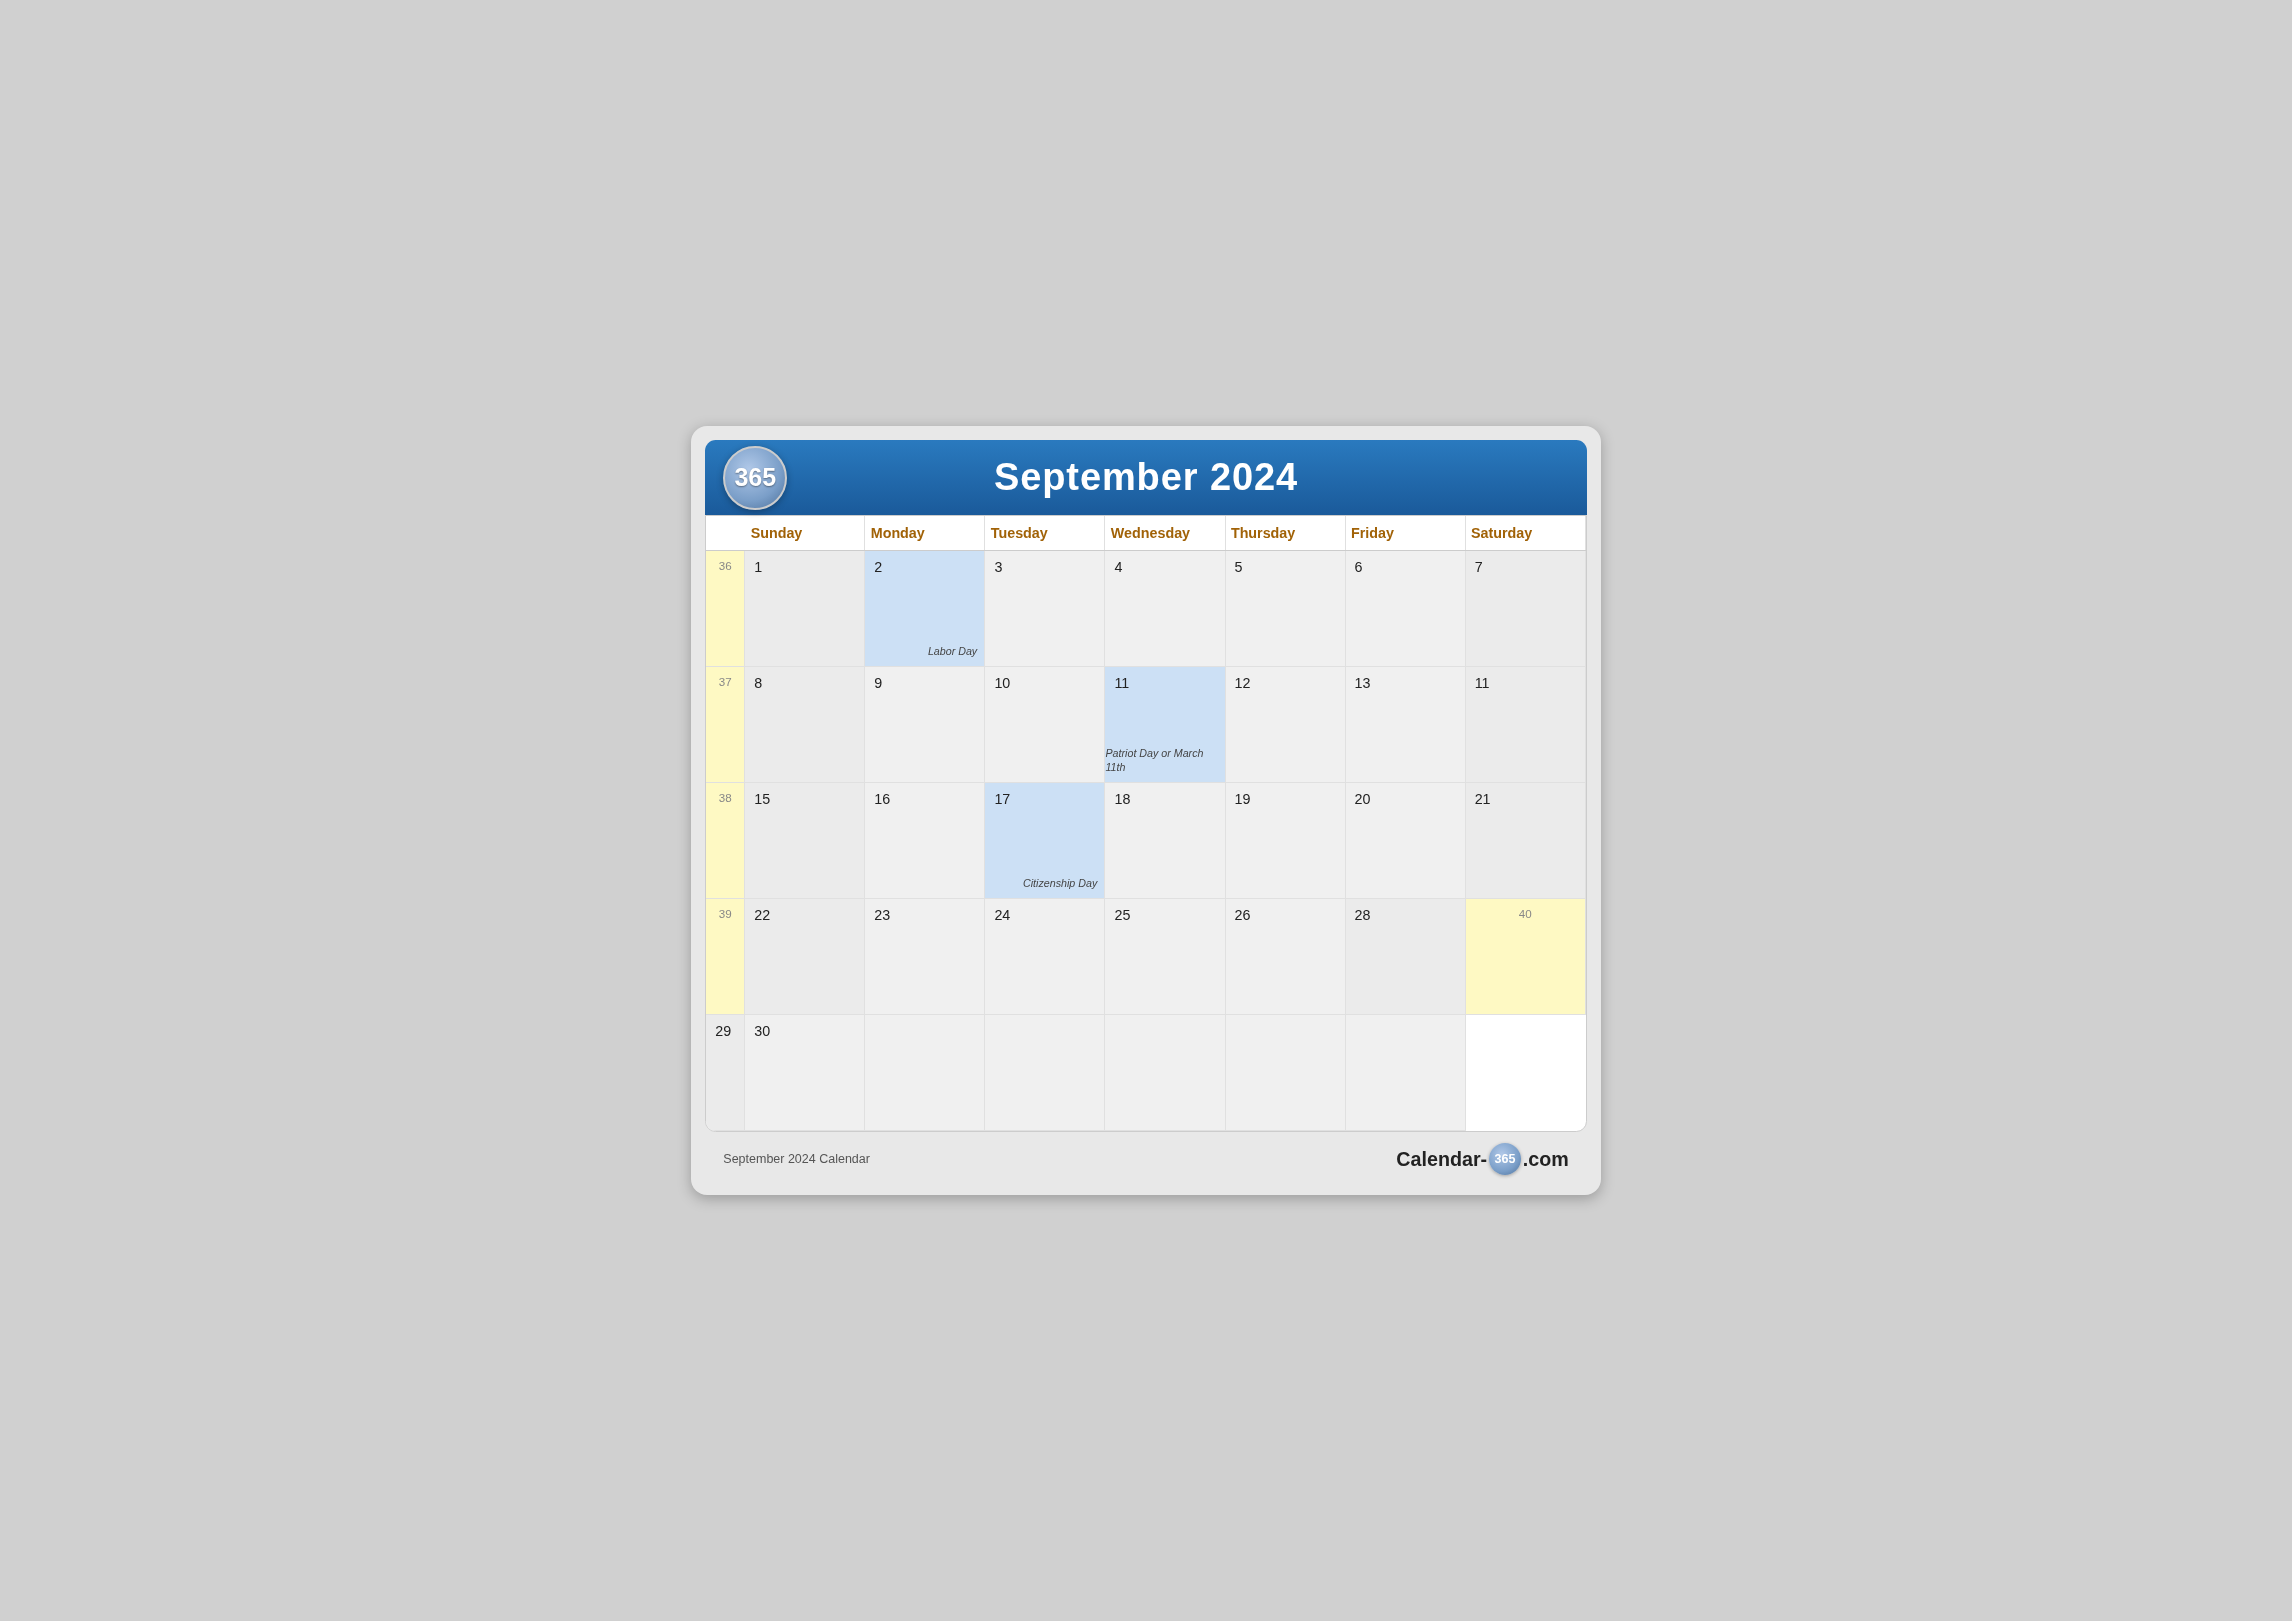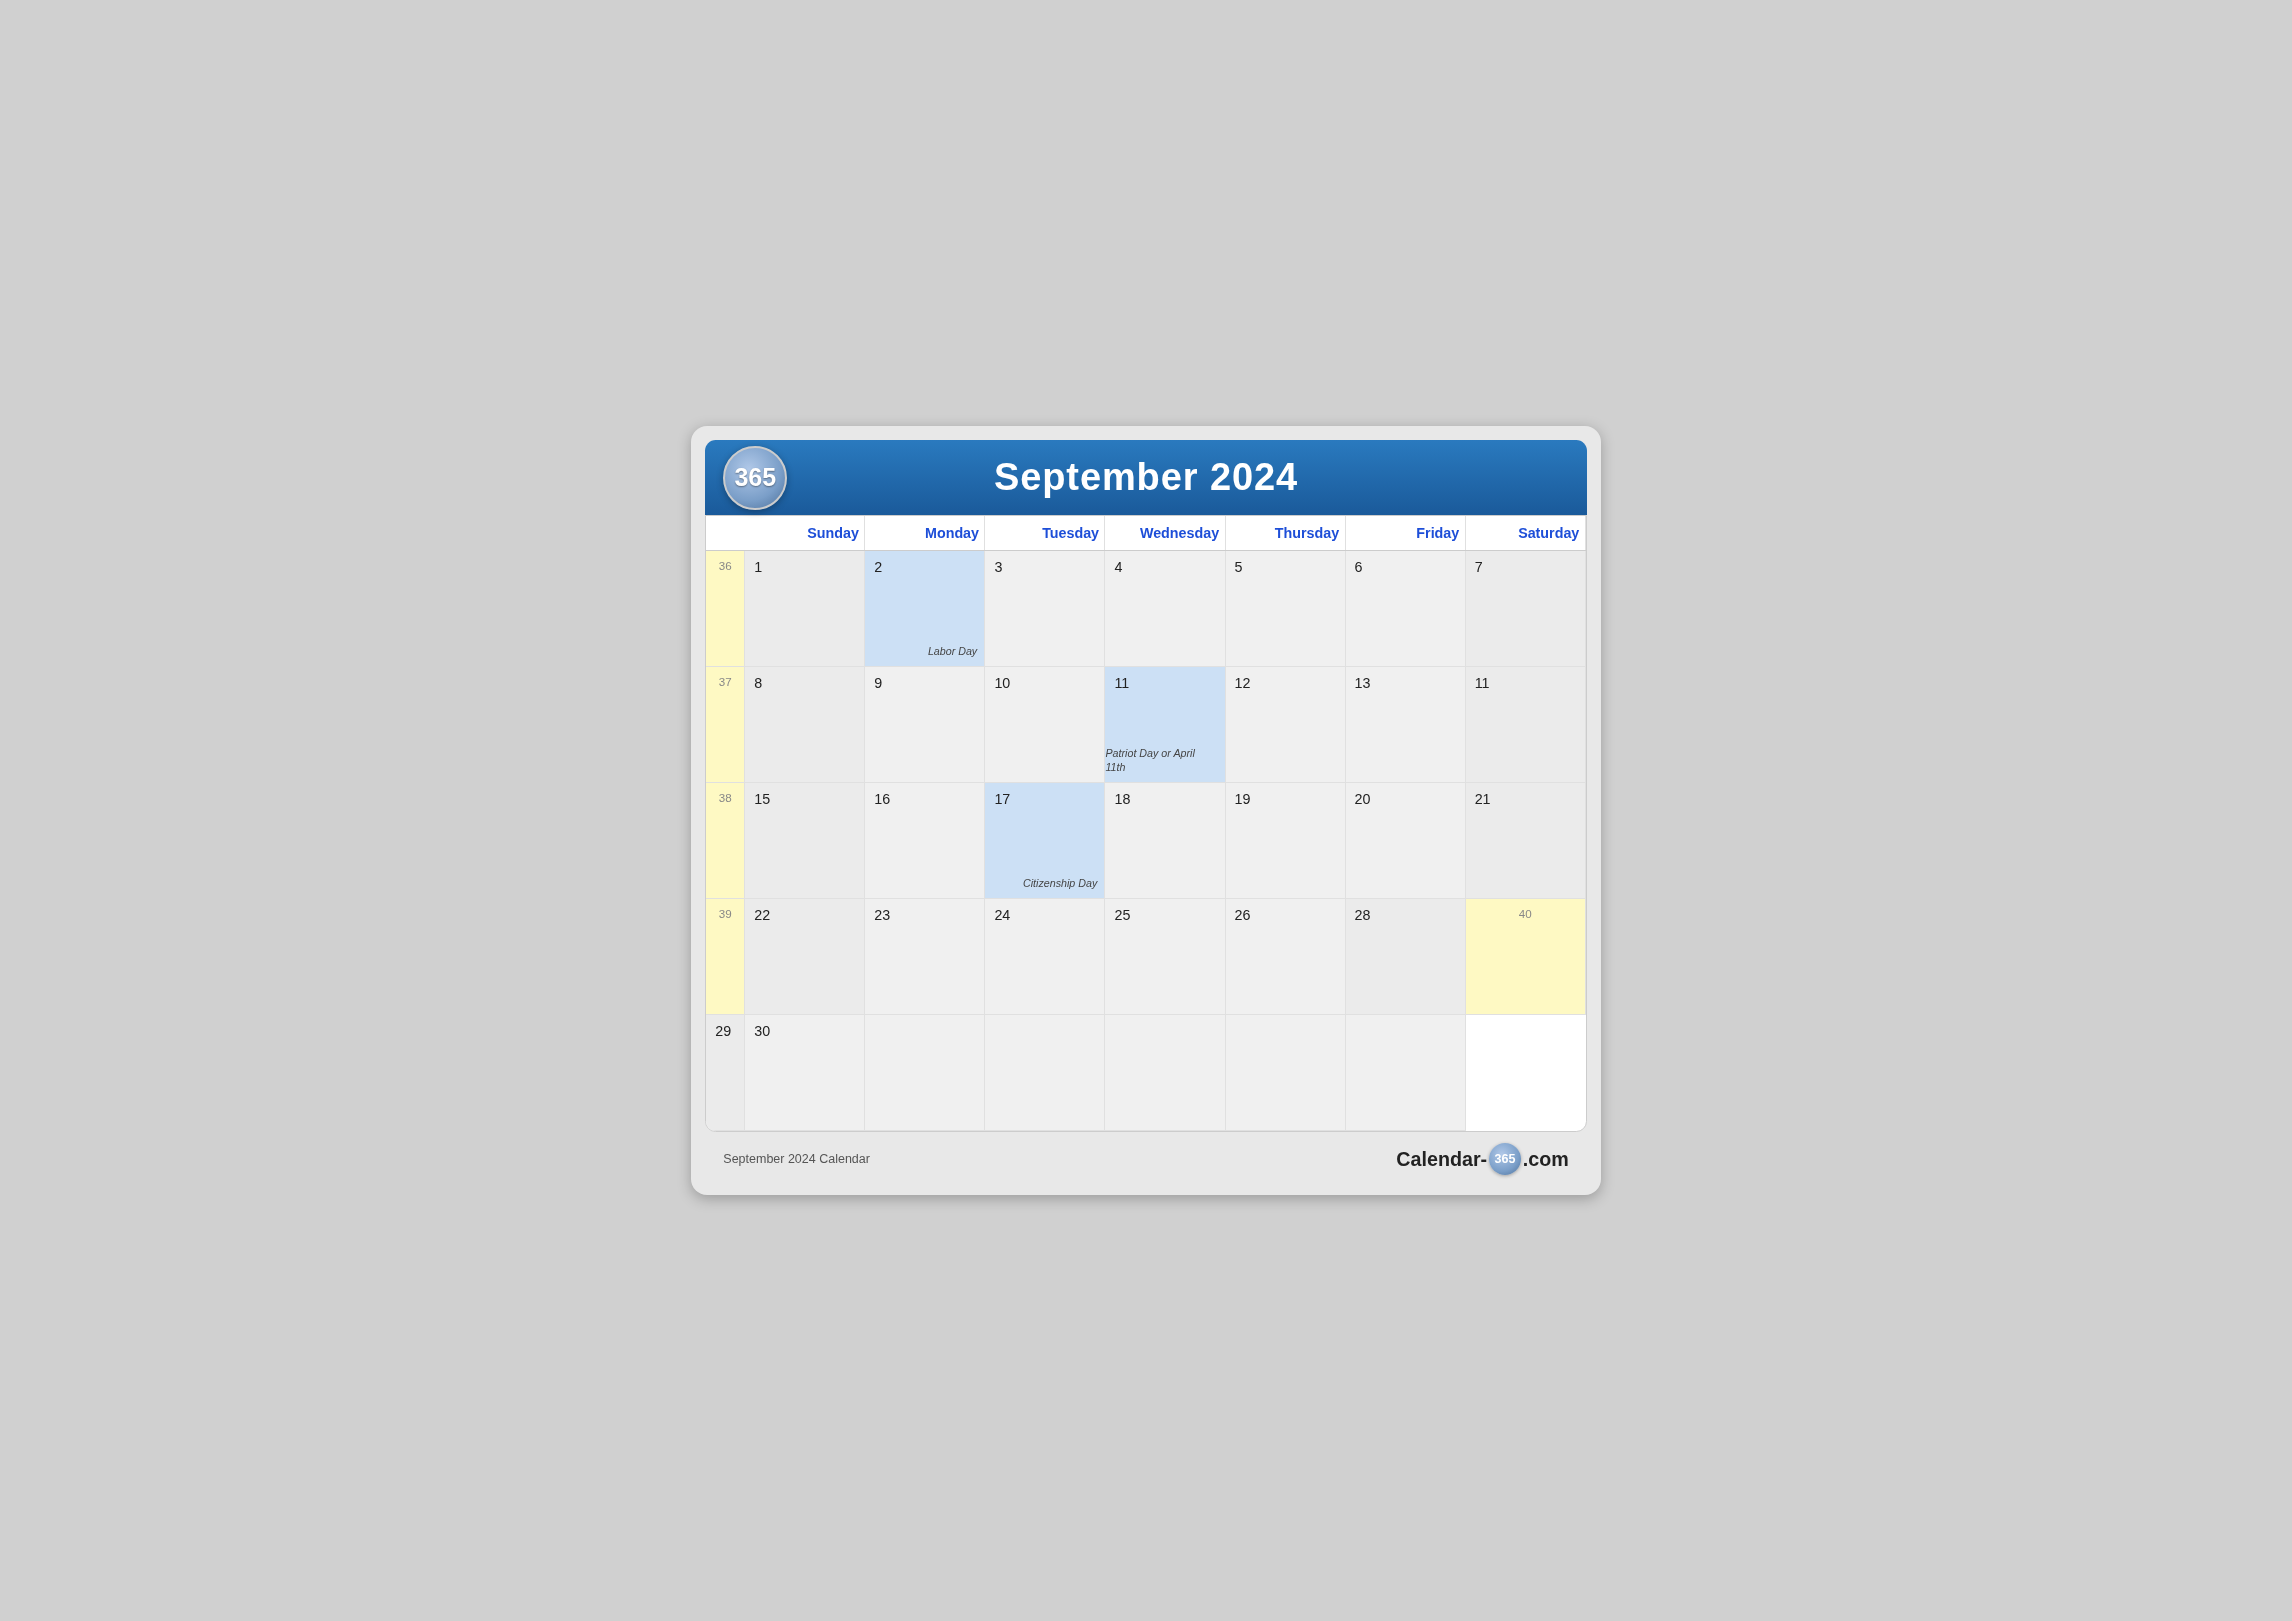--- a/index.html
+++ b/index.html
@@ -68,24 +68,24 @@
     }
     
     .dow-row {
       display: grid;
       grid-template-columns: 39px repeat(7, 1fr);
       background: #fff;
       border-bottom: 0.9px solid #ccc;
     }
     .dow-cell {
       padding: 9px 5.4px;
-      text-align: right;
+      text-align: left;
       font-size: 14.3px;
       font-weight: bold;
-      color: #1d4ed8;
+      color: #a16207;
       border-right: 0.9px solid #e0e0e0;
     }
     .dow-cell:first-child {
       border-right: none;
     }
     
     .cal-grid {
       display: grid;
       grid-template-columns: 39px repeat(7, 1fr);
     }
@@ -221,21 +221,21 @@
           <span class="day-num">8</span>
         </div>
         <div class="day-cell">
           <span class="day-num">9</span>
         </div>
         <div class="day-cell">
           <span class="day-num">10</span>
         </div>
         <div class="day-cell has-holiday">
           <span class="day-num">11</span>
-          <span class="holiday-label">Patriot Day or April 11th</span>
+          <span class="holiday-label">Patriot Day or March 11th</span>
         </div>
         <div class="day-cell">
           <span class="day-num">12</span>
         </div>
         <div class="day-cell">
           <span class="day-num">13</span>
         </div>
         <div class="day-cell weekend-sat">
           <span class="day-num">11</span>
         </div>

